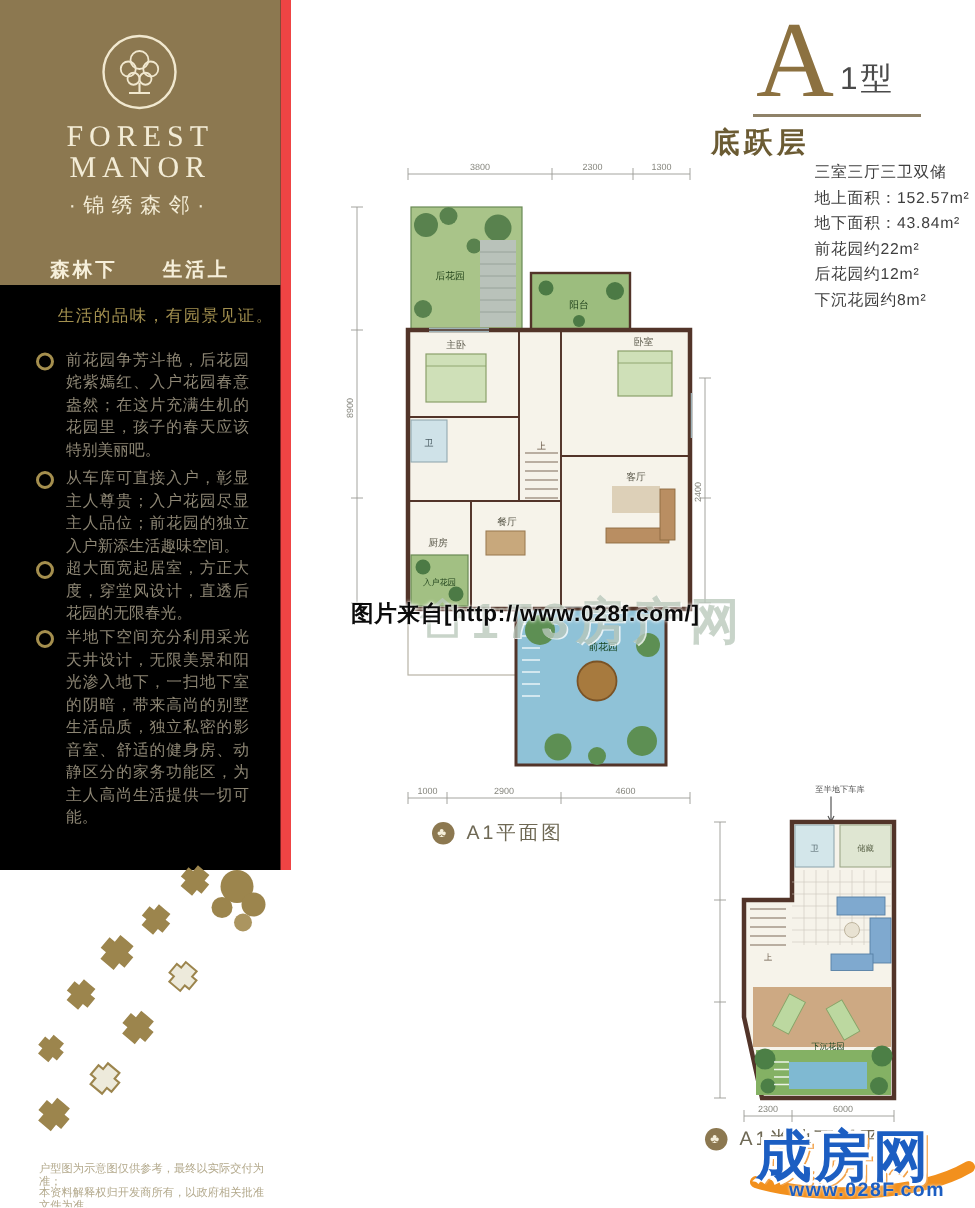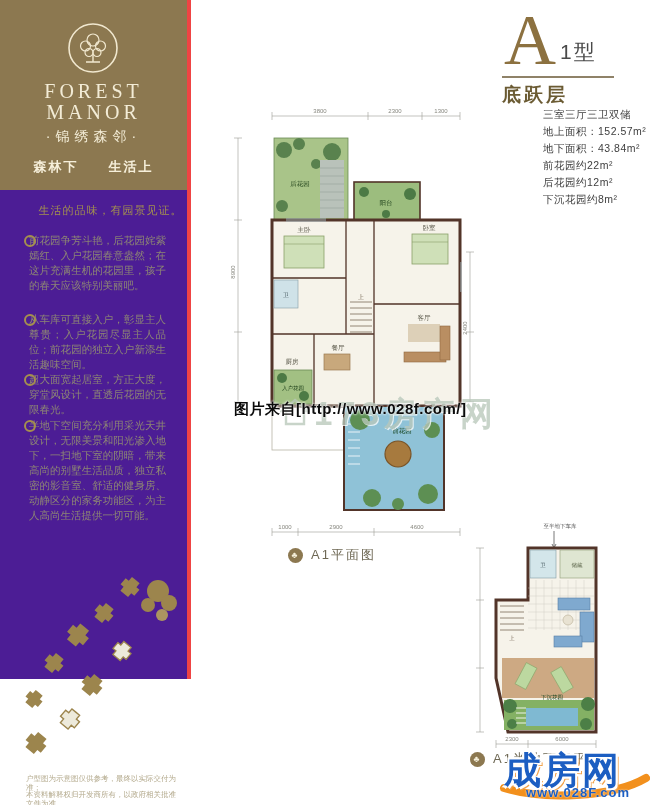--- a/index.html
+++ b/index.html
@@ -1,45 +1,45 @@
 <!DOCTYPE html>
 <html><head>
 <meta charset="utf-8">
 <style>
   html,body{margin:0;padding:0;background:#fff;}
   .page{position:relative;width:650px;height:805px;background:#ffffff;
         font-family:"Liberation Sans",sans-serif;overflow:hidden;}
   .abs{position:absolute;}
 
   
-  .sidebar{position:absolute;left:0;top:0;width:187px;height:679px;
-           background:#4c1d95;border-right:4px solid #ef4444;}
+  .sidebar{position:absolute;left:0;top:0;width:187px;height:580px;
+           background:#000000;border-right:7px solid #ef4444;}
   .sb-head{position:absolute;left:0;top:0;width:187px;height:190px;background:#8c7850;}
   .brand-en{position:absolute;width:187px;text-align:center;color:#f3ecd6;
             font-family:"Liberation Serif",serif;font-size:20px;letter-spacing:4px;}
   .brand-cn{position:absolute;width:187px;text-align:center;color:#f3ecd6;
             font-size:14px;letter-spacing:5px;}
   .tagline{position:absolute;width:187px;text-align:center;color:#f6efda;
-           font-size:13px;font-weight:bold;letter-spacing:2px;}
+           font-size:13px;font-weight:bold;letter-spacing:2px;margin-top:13px;}
   .script-line{position:absolute;left:0;top:203px;width:187px;text-align:center;
                color:#a3904f;font-size:11px;
                font-family:"Liberation Serif",serif;letter-spacing:1px;margin-left:17px;}
   .bullet{position:absolute;left:24px;width:142px;}
   .ring{position:absolute;left:0;top:2px;width:8px;height:8px;border:2.5px solid #a58f4e;
         border-radius:50%;background:transparent;}
-  .bullet p{margin:0 0 0 5px;font-size:10.5px;line-height:15px;color:#8d8674;
+  .bullet p{margin:0 0 0 20px;font-size:10.5px;line-height:15px;color:#8d8674;
             text-align:justify;}
   .disc{position:absolute;left:26px;width:150px;font-size:7.5px;color:#b3a98c;line-height:9px;}
 
   
   .big-a{position:absolute;left:504px;top:4px;font-family:"Liberation Serif",serif;
          font-size:72px;line-height:72px;color:#8c7140;}
   .type-sfx{position:absolute;left:560px;top:38px;font-size:21px;color:#4a4a4a;letter-spacing:2px;}
   .a-rule{position:absolute;left:502px;top:76px;width:112px;height:2px;background:#8f8268;}
-  .floor-lbl{position:absolute;left:502px;top:82px;font-size:19px;font-weight:bold;
+  .floor-lbl{position:absolute;left:474px;top:82px;font-size:19px;font-weight:bold;
              color:#6b5b33;letter-spacing:3px;}
   .spec{position:absolute;left:523px;font-size:10.5px;color:#3e3e3e;letter-spacing:0.5px;margin-left:20px;}
 
   
   .caption{position:absolute;display:flex;align-items:center;gap:8px;
            font-size:13px;color:#6e6854;letter-spacing:2px;}
   .emblem-dot{display:inline-flex;align-items:center;justify-content:center;
               width:15px;height:15px;border-radius:50%;background:#8c7850;
               color:#f5efda;font-size:9px;line-height:15px;}
 

